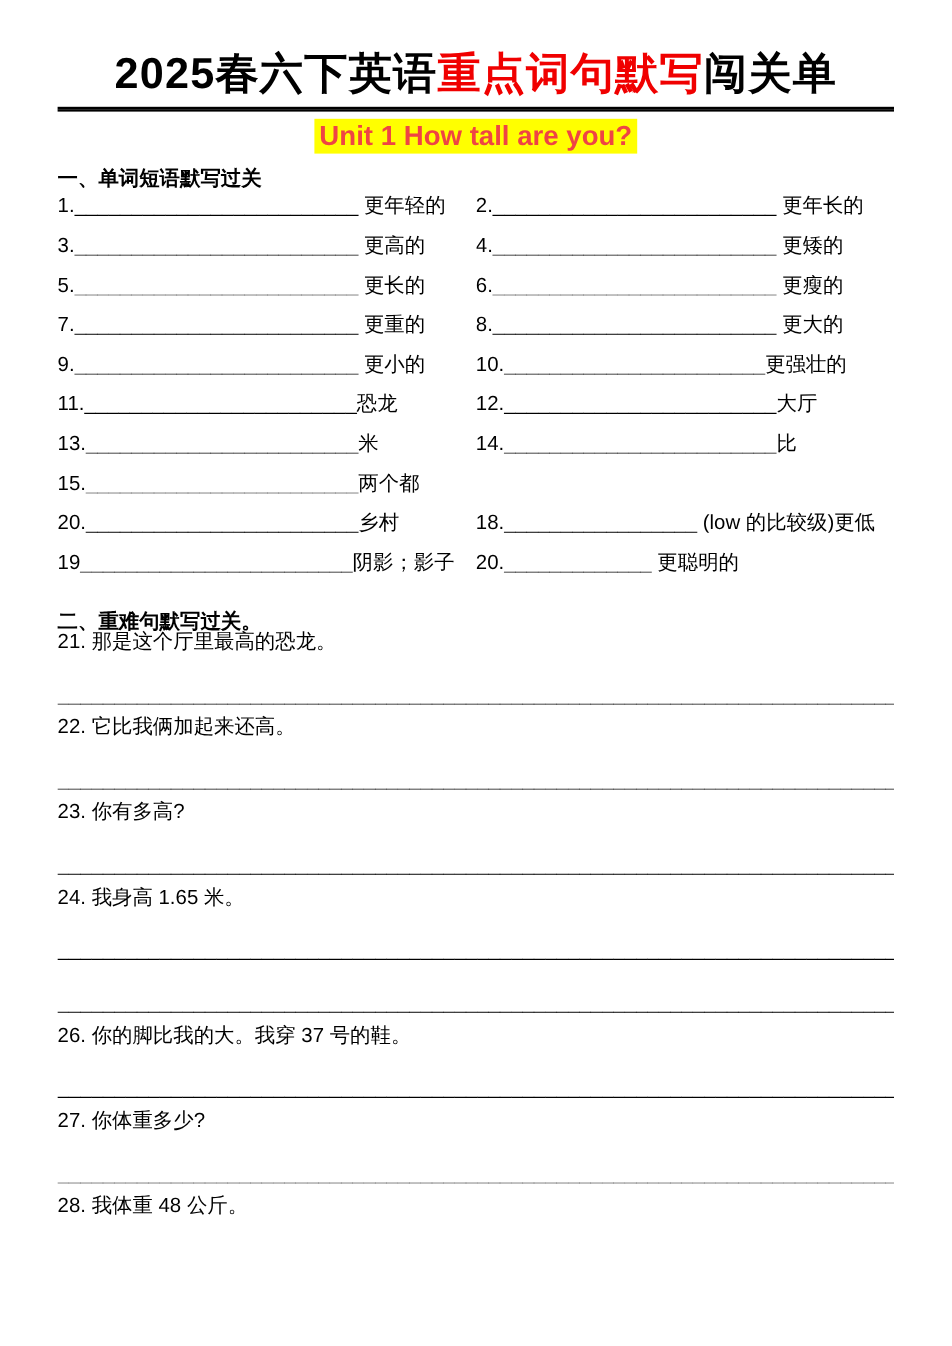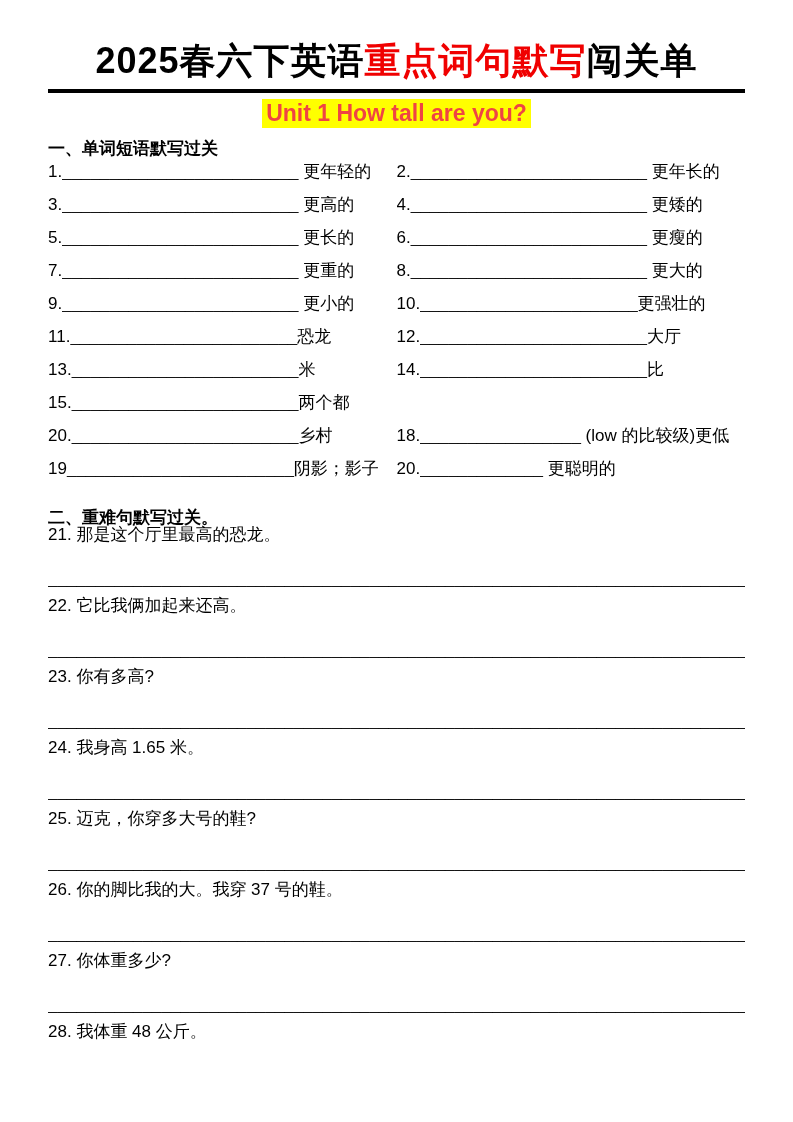--- a/index.html
+++ b/index.html
@@ -142,21 +142,20 @@
     </div>
     <div class="sblock">
       <div class="stext"><span>23.</span> <span>你有多高?</span></div>
       <div class="aline">______________________________________________________________________________________________________________</div>
     </div>
     <div class="sblock">
       <div class="stext"><span>24.</span> <span>我身高 1.65 米。</span></div>
       <div class="aline">______________________________________________________________________________________________________________</div>
     </div>
     <div class="sblock">
-      <div class="stext"><span>25.</span> <span>迈克，你穿多大号的鞋?</span></div>
       <div class="aline">______________________________________________________________________________________________________________</div>
     </div>
     <div class="sblock">
       <div class="stext"><span>26.</span> <span>你的脚比我的大。我穿 37 号的鞋。</span></div>
       <div class="aline">______________________________________________________________________________________________________________</div>
     </div>
     <div class="sblock">
       <div class="stext"><span>27.</span> <span>你体重多少?</span></div>
       <div class="aline">______________________________________________________________________________________________________________</div>
     </div>

